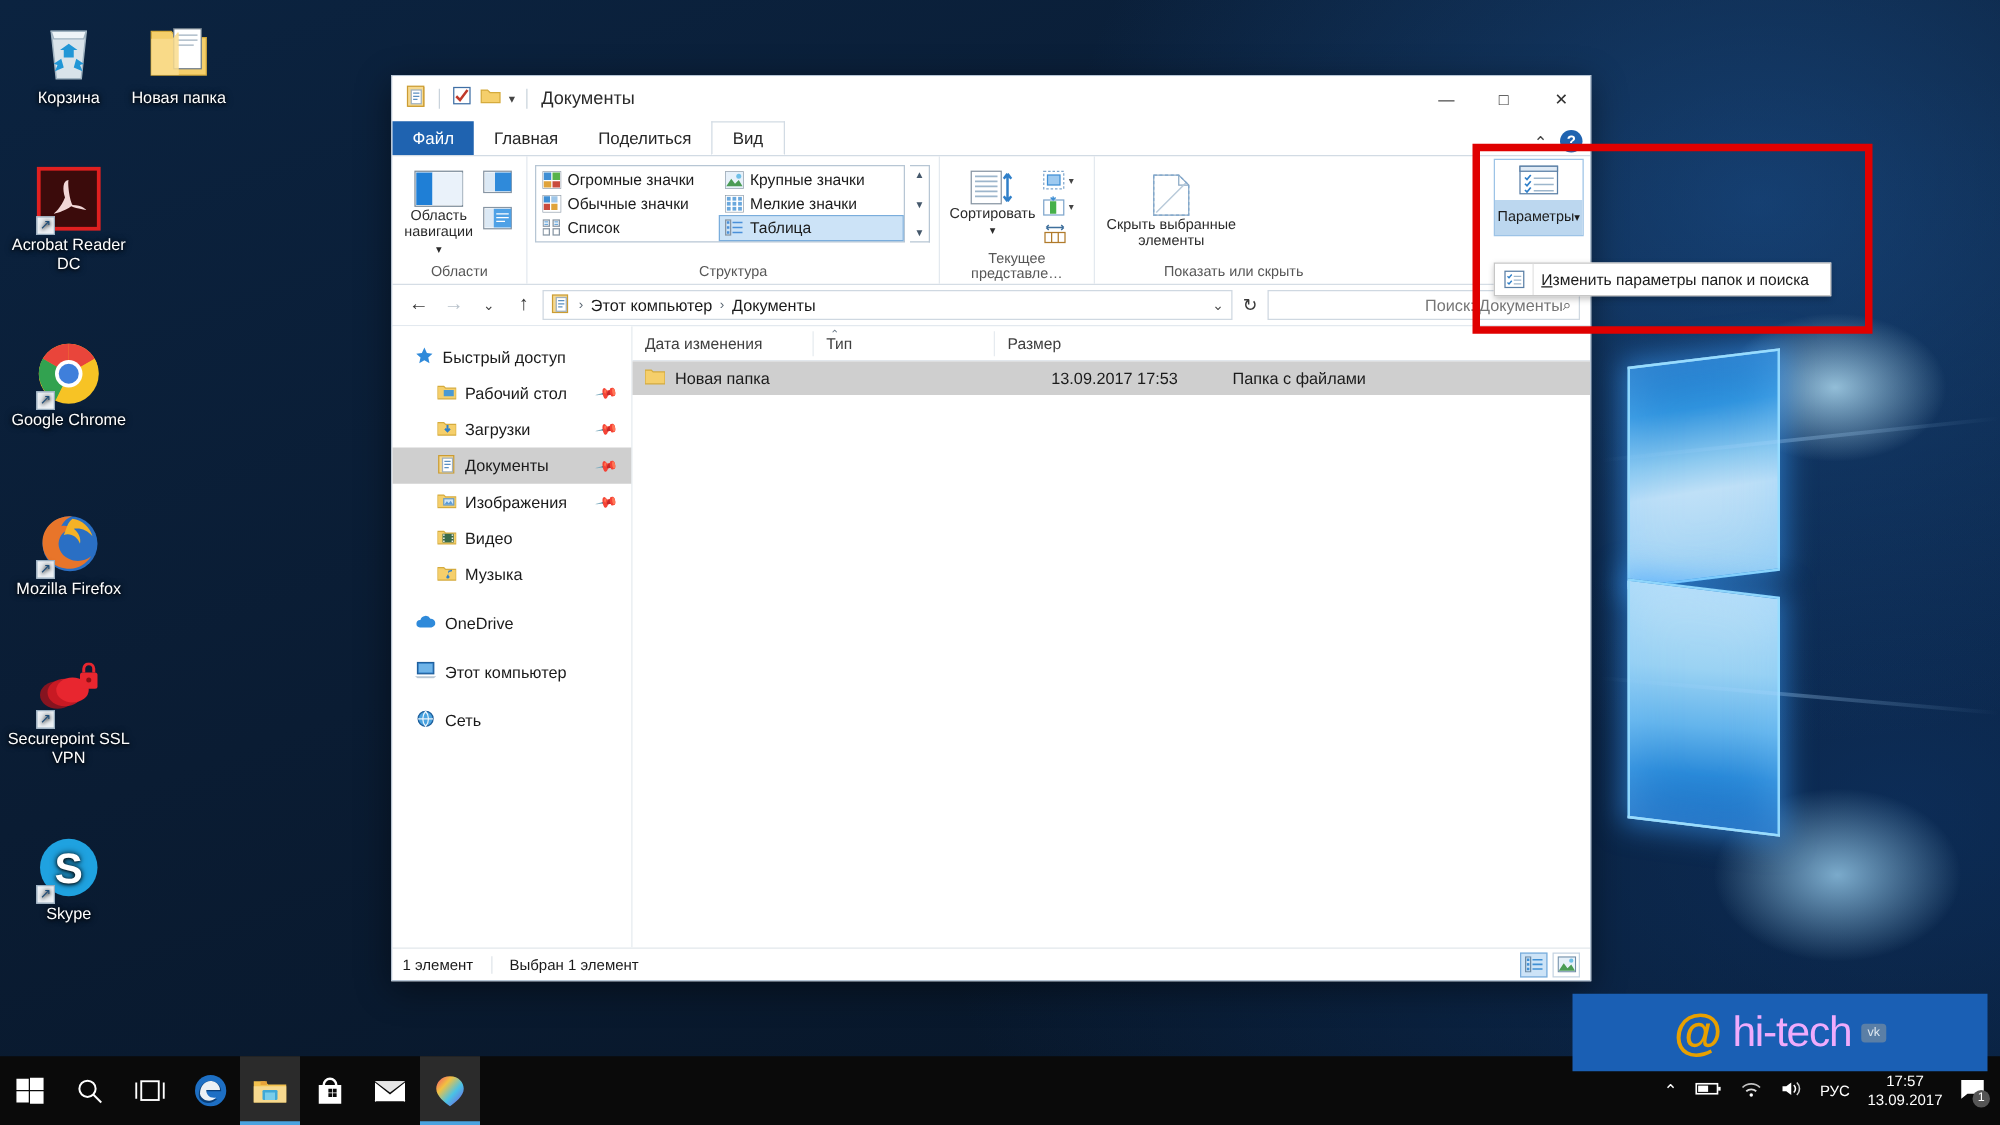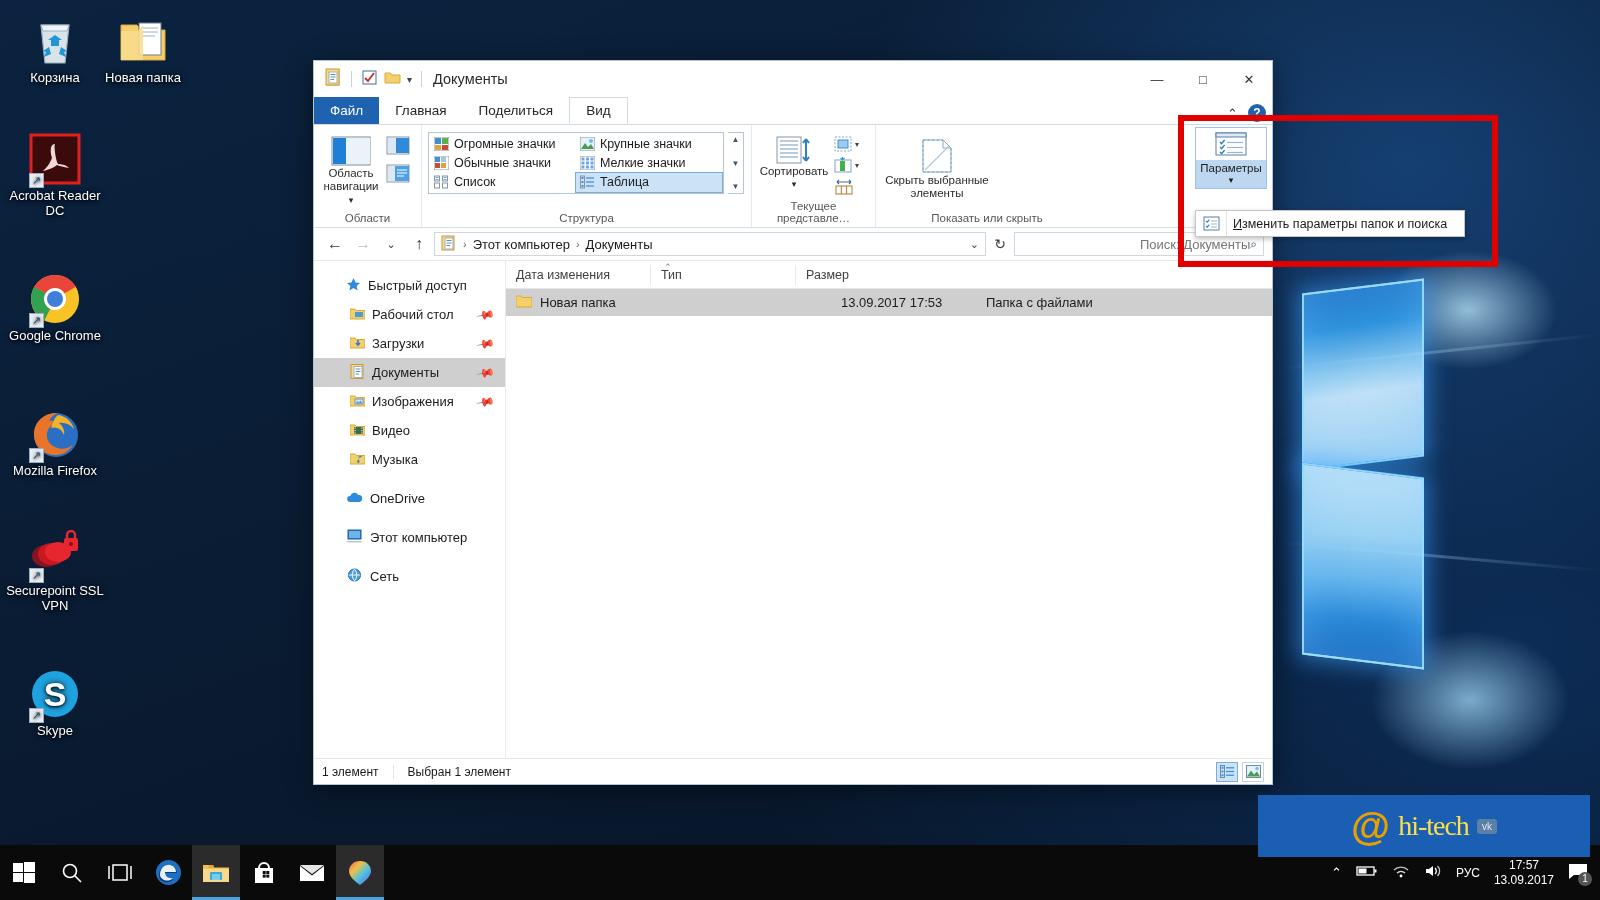--- a/index.html
+++ b/index.html
@@ -99,42 +99,42 @@
   .navbtn.dis{ color:#b9c2cb;}
   .crumbs{ flex:1; height:24px; border:1px solid #cfd8e1; display:flex; align-items:center; padding:0 6px; gap:6px; font-size:13px; color:#1b1b1b; background:#fff;}
   .sep{ color:#5a6672; font-size:11px;}
   .refresh{ width:24px;height:24px;display:flex;align-items:center;justify-content:center;font-size:14px;color:#3a3a3a;}
   .searchbox{ width:250px;height:24px;border:1px solid #cfd8e1;display:flex;align-items:center;
               padding:0 6px;font-size:13px;color:#767676;justify-content:flex-end;}
 
   
   .content{ flex:1; display:flex; border-top:1px solid #e3e9ef; min-height:0;}
   .navpane{ width:192px; background:#fff; border-right:1px solid #e6ebf0; padding-top:10px; font-size:13px; color:#1b1b1b;}
-  .nrow{ height:29px; display:flex; align-items:center; gap:7px; padding-left:32px; position:relative;}
+  .nrow{ height:29px; display:flex; align-items:center; gap:7px; padding-left:18px; position:relative;}
   .nrow.sel{ background:#cfcfcf;}
   .nrow.indent{ padding-left:36px;}
   .pin{ position:absolute; right:12px; color:#6d7782; font-size:12px; transform:rotate(35deg);}
   .filepane{ flex:1; display:flex; flex-direction:column; min-width:0;}
   .colhead{ height:28px; display:flex; align-items:center; border-bottom:1px solid #e2e7ec; font-size:12.5px; color:#3f3f3f; position:relative;}
   .col{ padding-left:10px; border-right:1px solid #e6ebf0; height:20px; display:flex; align-items:center;}
   .sortcaret{ position:absolute; left:158px; top:1px; font-size:9px; color:#6b7a88;}
   .frow{ height:27px; display:flex; align-items:center; font-size:13px; color:#1b1b1b; background:#cfcfcf;}
   .fcell{ padding-left:10px; display:flex; align-items:center; gap:8px;}
 
   .statusbar{ height:26px; border-top:1px solid #e2e7ec; display:flex; align-items:center;
               font-size:12px; color:#1b1b1b; padding:0 8px; gap:0; background:#fff;}
   .stItem{ padding-right:14px; border-right:1px solid #dfe5ea; margin-right:14px;}
   .viewbtns{ margin-left:auto; display:flex; gap:4px; align-items:center;}
   .vbtn{ width:22px;height:20px;border:1px solid #c5d4e2;display:flex;align-items:center;justify-content:center;}
   .vbtn.act{ background:#cce3f7; border-color:#7aaddc;}
 
   
   .optbtn{ position:absolute; left:1195px; top:127px; width:72px; height:62px;
            border:1px solid #9dc3e6; background:#fff; display:flex; flex-direction:column; align-items:center;}
-  .optbtn .lbl{ width:100%; background:#bcd7ef; flex:1; display:flex; flex-direction:column; align-items:center; justify-content:center;
+  .optbtn .lbl{ width:100%; background:#bcd7ef; flex:1; display:flex; flex-direction:row; align-items:center; justify-content:center;
                 font-size:11.5px; color:#1b1b1b; line-height:12px;}
   .optmenu{ position:absolute; left:1195px; top:210px; width:270px; height:27px; background:#fff;
             border:1px solid #c6c6c6; box-shadow:0 2px 5px rgba(0,0,0,.25); display:flex; align-items:center; }
   .optmenu .micon{ width:30px; display:flex; justify-content:center;}
   .optmenu .mtxt{ font-size:12.5px; color:#1b1b1b; padding-left:6px; border-left:1px solid #e4e4e4; height:100%; display:flex;align-items:center; flex:1;}
   .optmenu .mtxt u{ text-decoration:underline;}
 
   #redbox{ position:absolute; left:1178px; top:115px; width:320px; height:152px;
            border:6px solid #e00000; z-index:60; pointer-events:none;}
 
@@ -143,21 +143,21 @@
   .tbtn{ width:48px;height:55px; display:flex;align-items:center;justify-content:center; position:relative;}
   .tbtn.open{ background:#2b2b2b; }
   .tbtn.open:after{ content:""; position:absolute; bottom:0; left:0; right:0; height:3px; background:#4aa3e0;}
   .tray{ margin-left:auto; display:flex; align-items:center; gap:14px; padding-right:12px; color:#fff; font-size:12px;}
   .clock{ text-align:center; line-height:15px; font-size:12px;}
 
   
   #watermark{ position:absolute; left:1258px; top:795px; width:332px; height:62px;
               background:#1a5fb4; display:flex; align-items:center; justify-content:center; gap:8px; z-index:70;}
   #watermark .at{ color:#e8a000; font-size:40px; line-height:40px; font-weight:bold;}
-  #watermark .ht{ color:#fde047; font-size:28px; line-height:34px; letter-spacing:-1px;font-family:Liberation Serif, serif;}
+  #watermark .ht{ color:#f0abfc; font-size:34px; line-height:34px; letter-spacing:-1px;}
   #watermark .vk{ background:#5b7fa6; color:#dfe8f0; font-size:10px; padding:2px 5px; border-radius:3px;}
 </style>
 </head>
 <body>
 
 <div id="wallpaper">
   <div class="glow g1"></div>
   <div class="glow g2"></div>
   <div class="heroWin">
     <div class="pane p1"></div>

